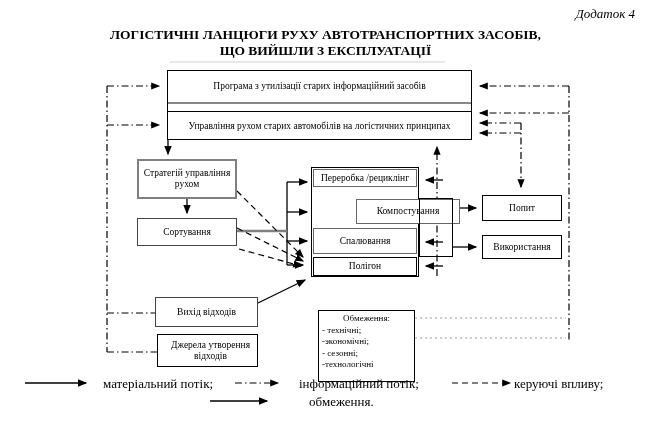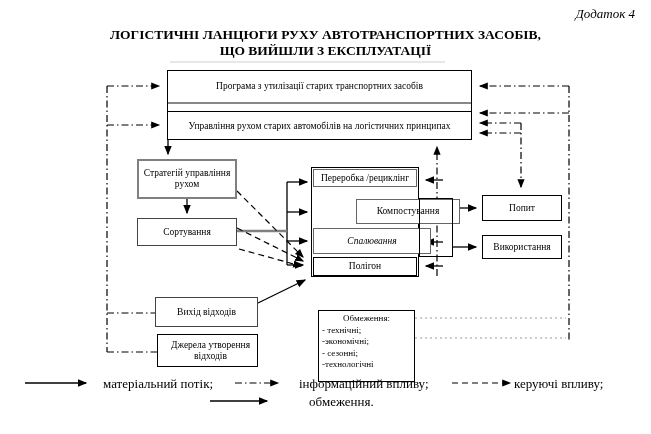--- a/index.html
+++ b/index.html
@@ -90,50 +90,50 @@
       <path d="M452,383 H510" marker-end="url(#ah)"></path>
     </g>
 
     <g stroke="#999" stroke-width="1" fill="none" stroke-dasharray="2,3">
       <path d="M415,318 H566"></path>
       <path d="M415,338 H566"></path>
     </g>
   </svg>
 
   <div class="bigbox" style="left:167px;top:70px;width:305px;height:70px;">
-    <div class="bigrow" style="top:0;height:31px;">Програма з утилізації старих транспортних засобів</div>
+    <div class="bigrow" style="top:0;height:31px;">Програма з утилізації старих інформаційний засобів</div>
     <div class="hr1"></div>
     <div class="hr2"></div>
     <div class="bigrow" style="top:41px;height:29px;">Управління рухом старих автомобілів на логістичних принципах</div>
   </div>
 
   <div class="box thick" style="left:137px;top:159px;width:100px;height:40px;">Стратегій управління рухом</div>
 
   <div class="box" style="left:137px;top:218px;width:100px;height:28px;border-width:1.5px;border-color:#444;">Сортування</div>
 
   <div class="bigbox" style="left:311px;top:167px;width:108px;height:110px;"></div>
   <div class="box medium" style="left:313px;top:169px;width:104px;height:18px;">Переробка /рециклінг</div>
   <div class="box medium" style="left:313px;top:199px;width:104px;height:25px;margin-left:43px;">Компостування</div>
-  <div class="box medium" style="left:313px;top:228px;width:118px;height:26px;font-style:italic;">Спалювання</div>
+  <div class="box medium" style="left:313px;top:228px;width:104px;height:26px;">Спалювання</div>
   <div class="box" style="left:313px;top:257px;width:104px;height:19px;">Полігон</div>
 
   <div class="bracket" style="left:419px;top:198px;width:34px;height:59px;"></div>
 
   <div class="box" style="left:482px;top:195px;width:80px;height:26px;">Попит</div>
   <div class="box" style="left:482px;top:235px;width:80px;height:24px;">Використання</div>
 
   <div class="box" style="left:155px;top:297px;width:103px;height:30px;border-width:1.5px;border-color:#444;">Вихід відходів</div>
   <div class="box" style="left:157px;top:334px;width:101px;height:33px;padding-left:8px;">Джерела утворення відходів</div>
 
   <div class="box restrict" style="left:318px;top:296px;width:97px;height:72px;margin-top:14px;">
     <span class="rtitle">Обмеження:</span>
     <span style="display:block;">- технічні;</span>
     <span style="display:block;">-экономічні;</span>
     <span style="display:block;">- сезонні;</span>
     <span style="display:block;">-технологічні</span>
   </div>
 
   <div class="legend-label" style="left:103px;top:376px;">матеріальний потік;</div>
-  <div class="legend-label" style="left:299px;top:376px;">інформаційний впливу;</div>
+  <div class="legend-label" style="left:299px;top:376px;">інформаційний потік;</div>
   <div class="legend-label" style="left:514px;top:376px;">керуючі впливу;</div>
   <div class="legend-label" style="left:273px;top:394px;margin-left:36px;">обмеження.</div>
 
 </div>
 
 </body></html>

